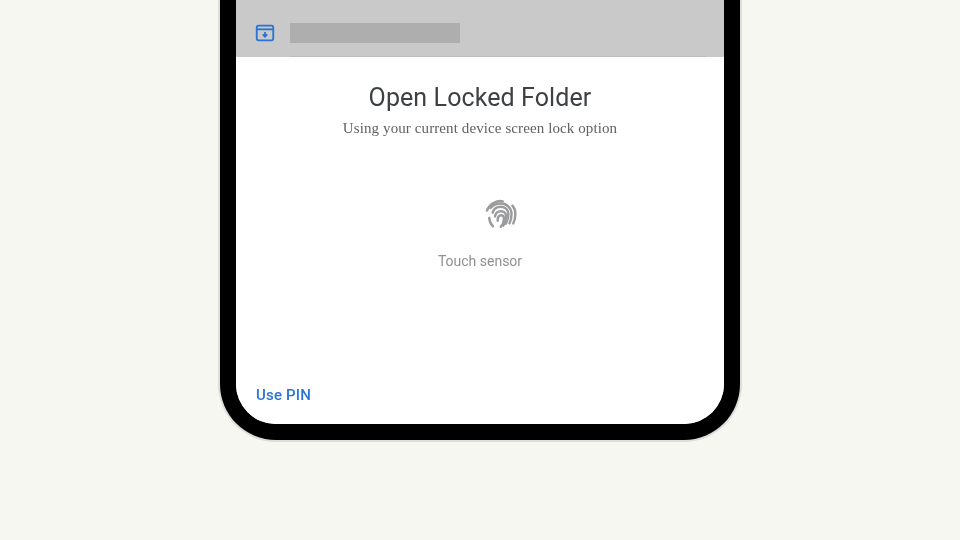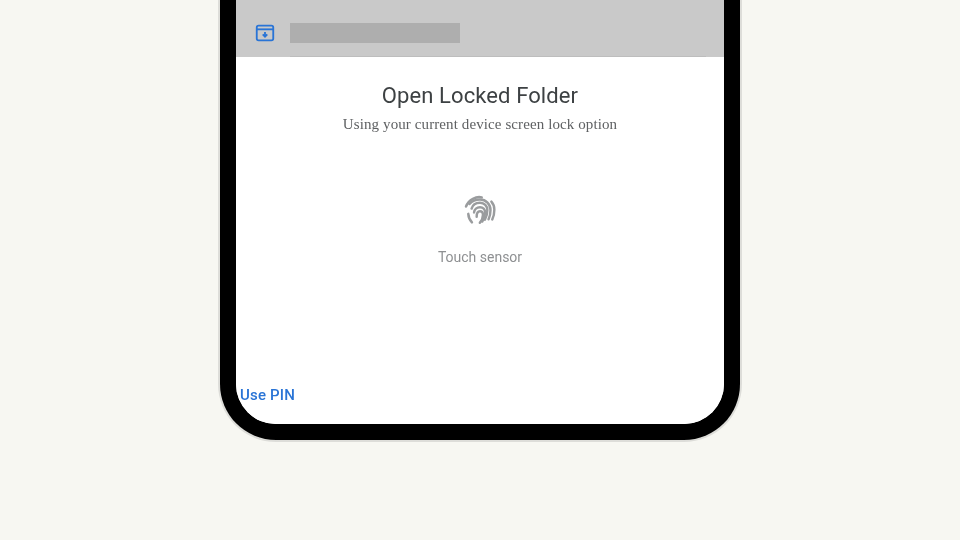--- a/index.html
+++ b/index.html
@@ -79,51 +79,51 @@
   .panel {
     flex: 1;
     background: var(--screen-bg);
     display: flex;
     flex-direction: column;
     align-items: center;
     position: relative;
   }
   .panel-title {
     margin-top: 26px;
-    font-size: 22px;
+    font-size: 25px;
     font-weight: 400;
     color: var(--text-dark);
     letter-spacing: 0.1px;
   }
   .panel-subtitle {
     margin-top: 8px;
     font-size: 15px;
     color: var(--text-muted);
     letter-spacing: 0.1px;
     font-family: Liberation Serif, serif;
   }
   .fp-wrap {
     margin-top: 56px;
     display: flex;
     flex-direction: column;
-    align-items: center;
+    align-items: flex-end;
     gap: 18px;
   }
   .fp-icon {
     width: 42px;
     height: 42px;
     color: #9a9c9e;
   }
   .fp-label {
     font-size: 14px;
     color: var(--text-light);
   }
   .use-pin {
     position: absolute;
-    left: 4px;
+    left: 20px;
     bottom: 20px;
     color: var(--accent-blue);
     font-size: 15px;
     font-weight: 500;
     letter-spacing: 0.2px;
     cursor: pointer;
   }
 </style>
 </head>
 <body>

